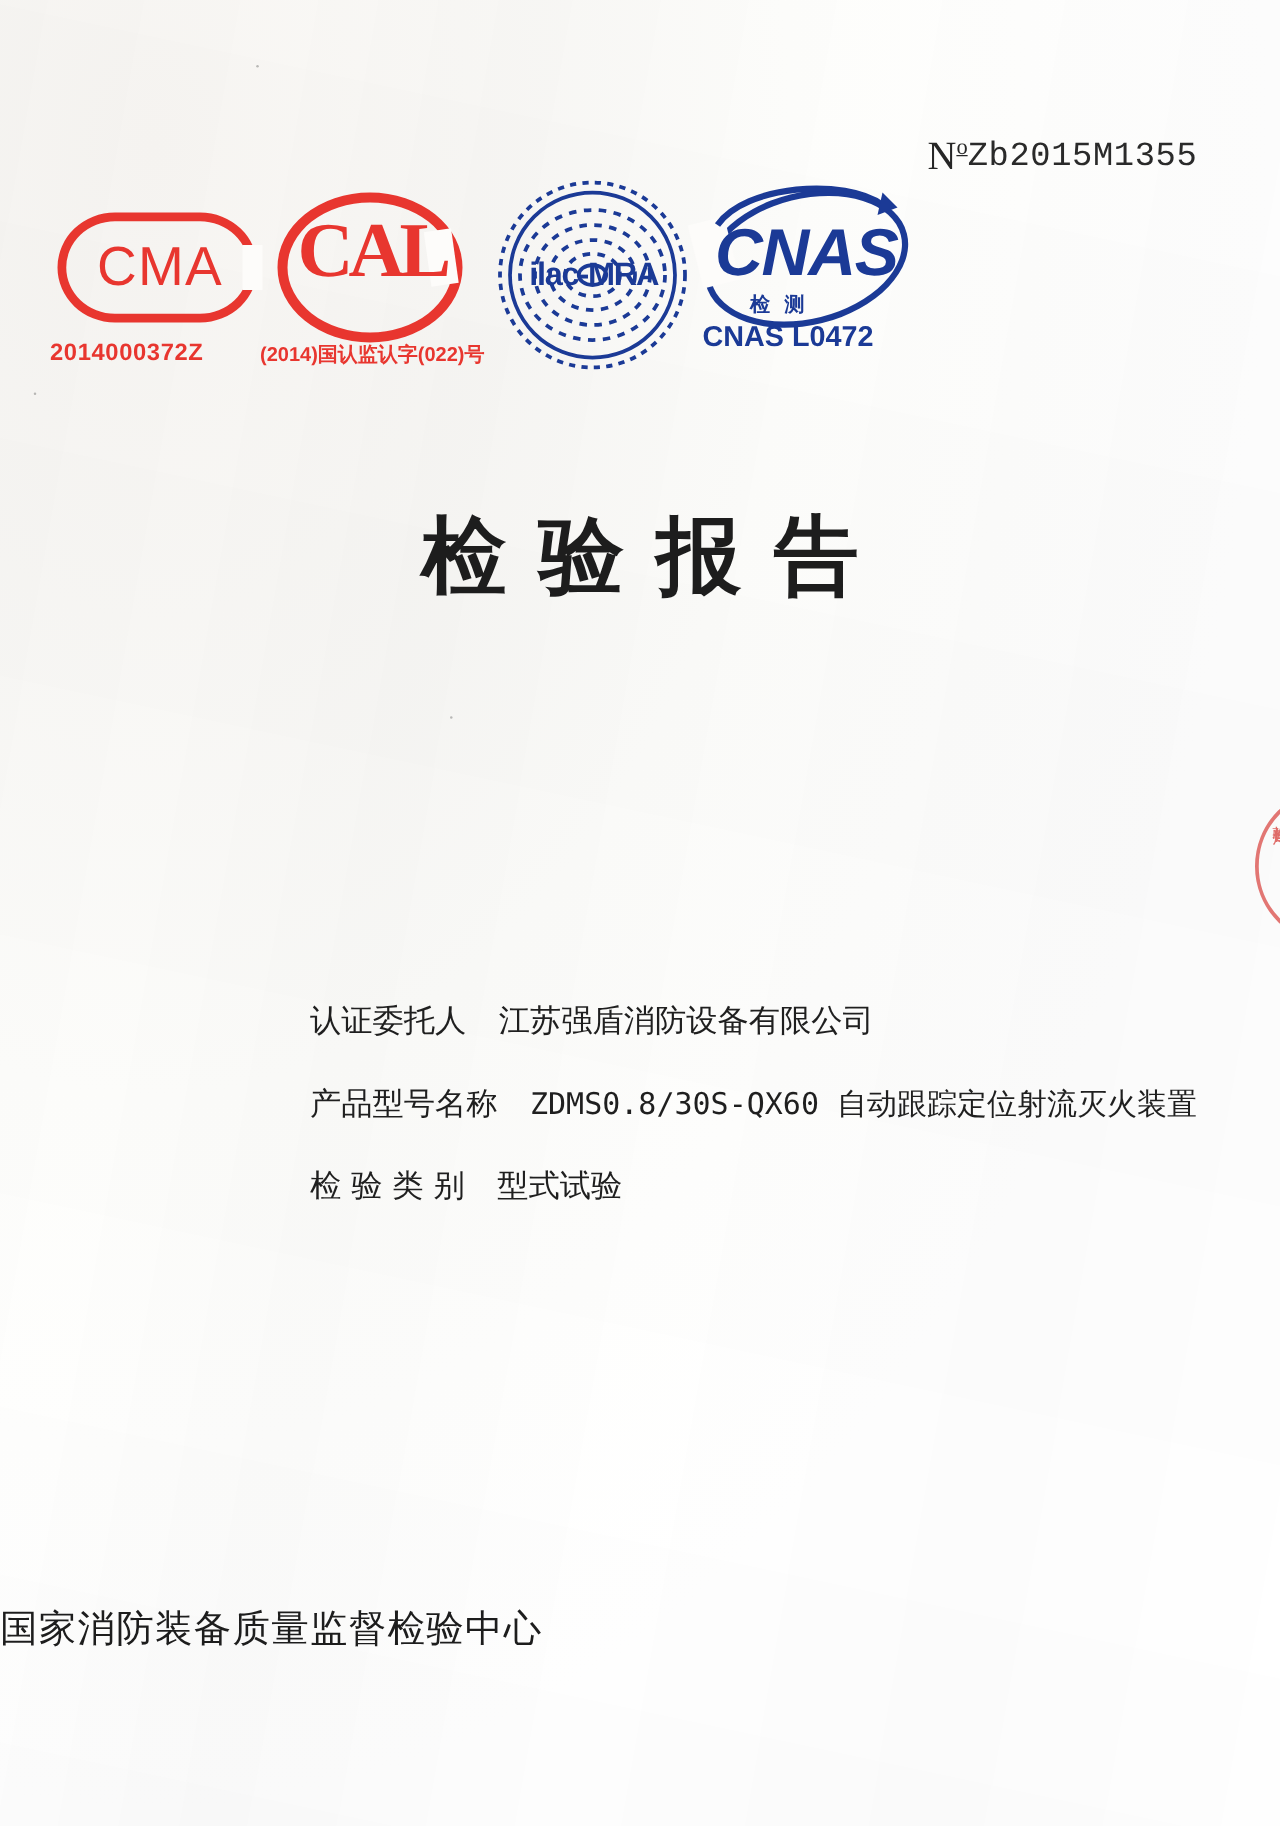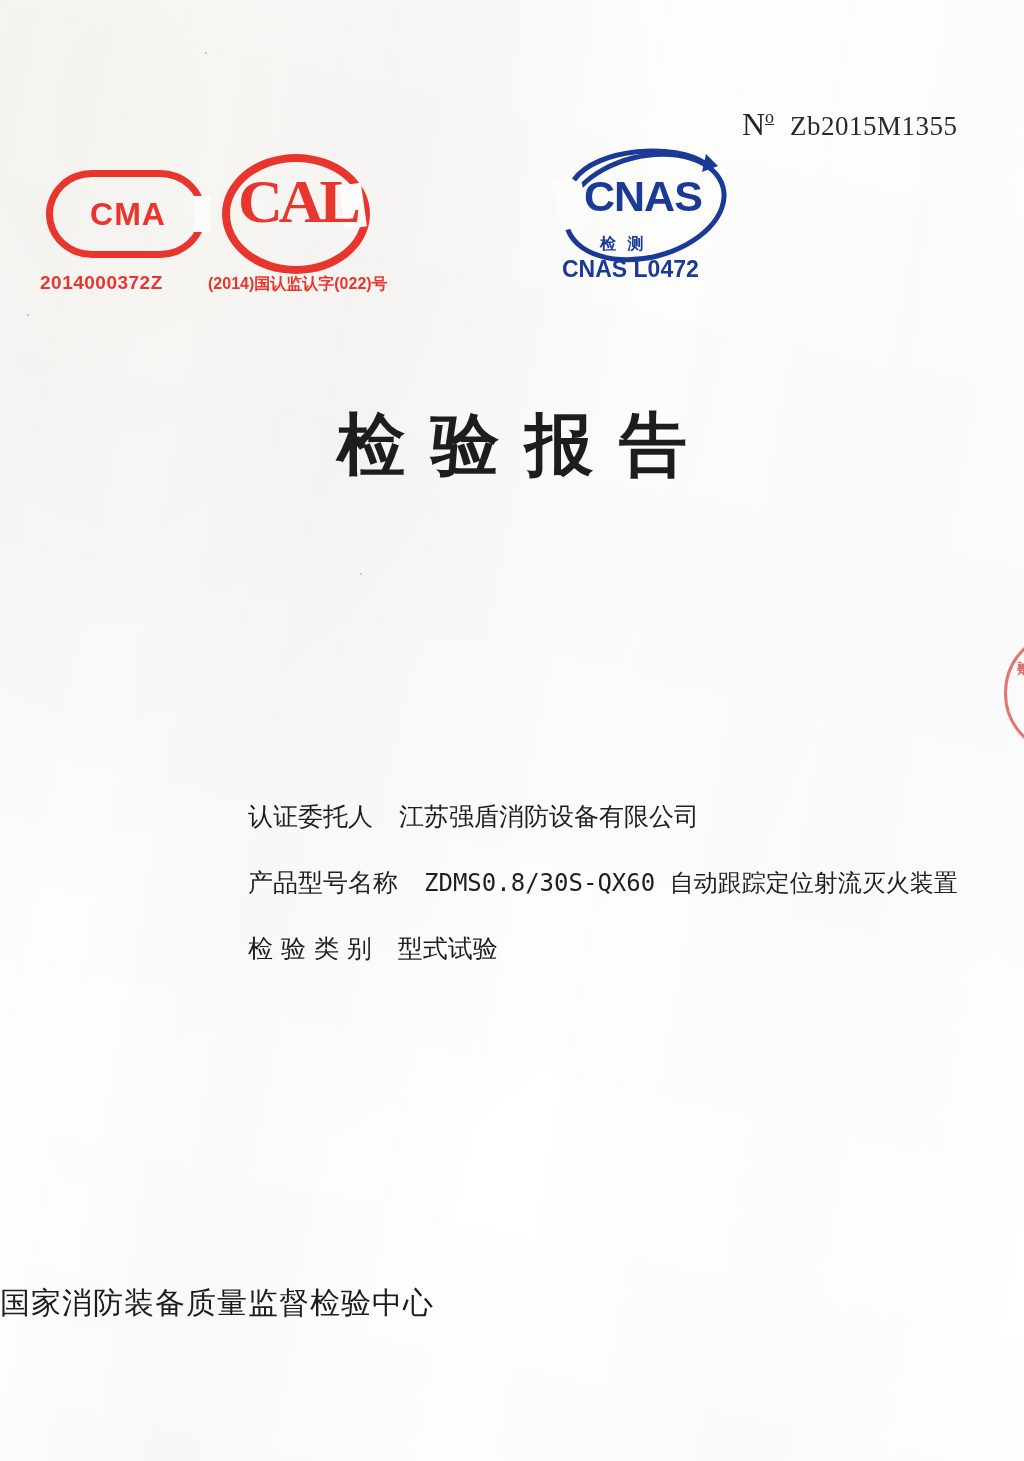--- a/index.html
+++ b/index.html
@@ -60,22 +60,22 @@
     border: 7px solid #e8362f;
     border-radius: 46px / 44px;
   }
   .cma-text {
     position: absolute;
     inset: 0;
     display: flex;
     align-items: center;
     justify-content: center;
     font-family: "Liberation Sans", sans-serif;
-    font-weight: bold;
-    font-size: 32px;
+    font-weight: normal;
+    font-size: 44px;
     color: #e8362f;
     letter-spacing: 1px;
     padding-left: 4px;
   }
   .cma-gap {
     position: absolute;
     right: -4px;
     top: 26px;
     width: 16px;
     height: 36px;
@@ -187,24 +187,24 @@
     height: 52px;
     background: #fdfcfa;
     transform: rotate(-14deg);
   }
   .cnas-text {
     position: absolute;
     left: 16px;
     top: 26px;
     font-family: "Liberation Sans", sans-serif;
     font-weight: bold;
-    font-size: 43px;
+    font-style: italic;
+    font-size: 53px;
     color: #1b3a96;
     letter-spacing: -1px;
-    margin-left: 12px;
   }
   .cnas-cn {
     position: absolute;
     left: 44px;
     top: 88px;
     font-size: 16px;
     color: #1b3a96;
     font-weight: bold;
     letter-spacing: 3px;
     font-family: "DejaVu Sans", sans-serif;
@@ -220,36 +220,35 @@
     letter-spacing: 0px;
   }
 
   
   .report-no {
     position: absolute;
     left: 742px;
     top: 108px;
     display: flex;
     align-items: flex-end;
-    gap: 16px;
   }
   .no-glyph {
     font-family: "Liberation Serif", serif;
     font-size: 32px;
     color: #262626;
     position: relative;
     line-height: 1;
   }
   .no-glyph sup {
     font-size: 18px;
     vertical-align: super;
     text-decoration: underline;
   }
   .report-no-value {
-    font-family: Liberation Serif, serif;
+    font-family: Liberation Mono, monospace;
     font-size: 27px;
     color: #2a2a2a;
     letter-spacing: 0.5px;
     line-height: 1;
   }
 
   
   .doc-title {
     position: absolute;
     left: 0;
@@ -348,20 +347,34 @@
     </div>
     <div class="cma-code">2014000372Z</div>
 
     <div class="cal">
       <div class="cal-ring"></div>
       <div class="cal-ring-gap"></div>
       <div class="cal-letters">CAL</div>
     </div>
     <div class="cal-code">(2014)国认监认字(022)号</div>
 
+    <div class="ilac">
+      <svg width="156" height="156" viewBox="0 0 156 156" aria-hidden="true">
+        <g fill="none" stroke="#1b3a96" stroke-width="3">
+          <circle cx="78" cy="78" r="74" stroke-dasharray="5 5"></circle>
+          <circle cx="78" cy="78" r="66"></circle>
+          <ellipse cx="78" cy="78" rx="58" ry="52" stroke-dasharray="6 6"></ellipse>
+          <ellipse cx="78" cy="78" rx="46" ry="40" stroke-dasharray="6 6"></ellipse>
+          <ellipse cx="78" cy="78" rx="34" ry="28" stroke-dasharray="6 6"></ellipse>
+          <ellipse cx="78" cy="78" rx="22" ry="17" stroke-dasharray="6 6"></ellipse>
+          <ellipse cx="78" cy="78" rx="11" ry="8"></ellipse>
+        </g>
+      </svg>
+      <div class="ilac-label">ilac-MRA</div>
+    </div>
 
     <div class="cnas">
       <div class="cnas-oval"></div>
       <div class="cnas-oval-gap"></div>
       <svg width="170" height="120" viewBox="0 0 170 120" style="position:absolute;left:0;top:0;" aria-hidden="true">
         <path d="M150 18 C120 -4 40 2 18 34" fill="none" stroke="#1b3a96" stroke-width="5"></path>
         <polygon points="150,8 162,20 146,26" fill="#1b3a96"></polygon>
       </svg>
       <div class="cnas-text">CNAS</div>
       <div class="cnas-cn">检 测</div>

